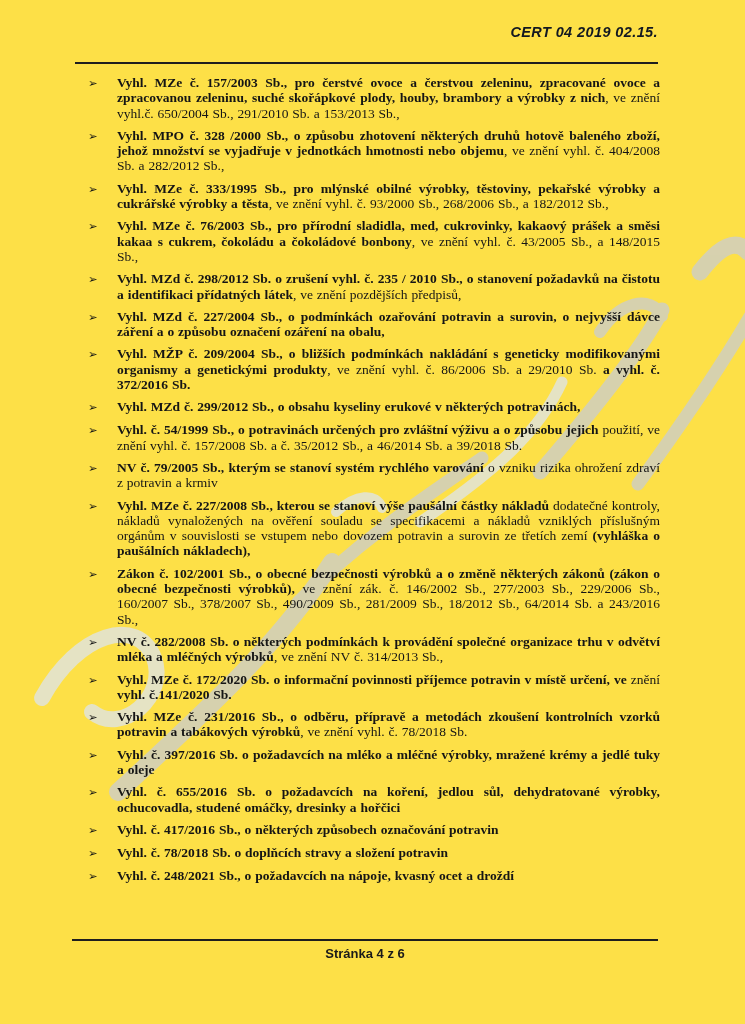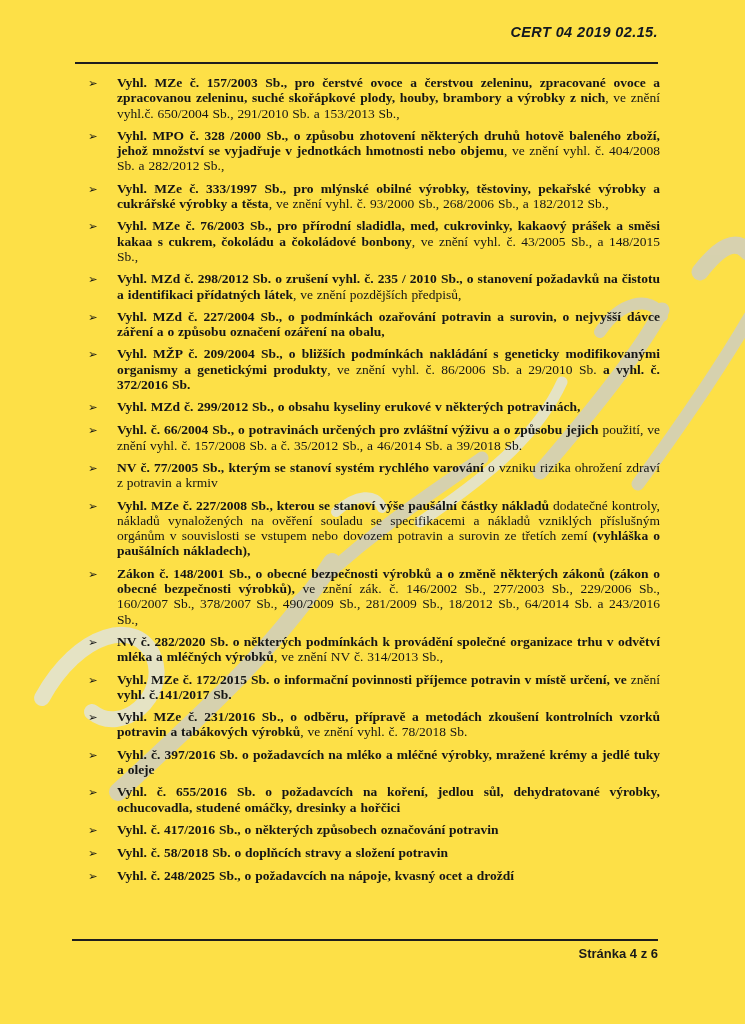--- a/index.html
+++ b/index.html
@@ -55,21 +55,21 @@
     font-size:13.5px;line-height:15.3px;
     text-align:justify;
     color:#151515;
     word-spacing:.5px;
   }
   .seg{font-weight:400;}
   .seg.bold{font-weight:700;margin-top:9px;}
   
   .footer{
     position:absolute;top:946px;left:72px;width:586px;
-    text-align:right;
+    text-align:center;
     font-family:"Liberation Sans", sans-serif;
     font-weight:700;font-size:13px;color:#1a1a1a;
     z-index:2;
   }
 </style>
 </head>
 <body>
 
 <div class="page">
 
@@ -96,21 +96,21 @@
       <li>
         <span class="bullet">➢</span>
         <span class="item-text"><span class="seg bold">Vyhl. MZe č. 157/2003 Sb., pro čerstvé ovoce a čerstvou zeleninu, zpracované ovoce a zpracovanou zeleninu, suché skořápkové plody, houby, brambory a výrobky z nich</span><span class="seg">, ve znění vyhl.č. 650/2004 Sb., 291/2010 Sb. a 153/2013 Sb.,</span></span>
       </li>
       <li>
         <span class="bullet">➢</span>
         <span class="item-text"><span class="seg bold">Vyhl. MPO č. 328 /2000 Sb., o způsobu zhotovení některých druhů hotově baleného zboží, jehož množství se vyjadřuje v jednotkách hmotnosti nebo objemu</span><span class="seg">, ve znění vyhl. č. 404/2008 Sb. a 282/2012 Sb.,</span></span>
       </li>
       <li>
         <span class="bullet">➢</span>
-        <span class="item-text"><span class="seg bold">Vyhl. MZe č. 333/1997 Sb., pro mlýnské obilné výrobky, těstoviny, pekařské výrobky a cukrářské výrobky a těsta</span><span class="seg">, ve znění vyhl. č. 93/2000 Sb., 268/2006 Sb., a 182/2012 Sb.,</span></span>
+        <span class="item-text"><span class="seg bold">Vyhl. MZe č. 333/1995 Sb., pro mlýnské obilné výrobky, těstoviny, pekařské výrobky a cukrářské výrobky a těsta</span><span class="seg">, ve znění vyhl. č. 93/2000 Sb., 268/2006 Sb., a 182/2012 Sb.,</span></span>
       </li>
       <li>
         <span class="bullet">➢</span>
         <span class="item-text"><span class="seg bold">Vyhl. MZe č. 76/2003 Sb., pro přírodní sladidla, med, cukrovinky, kakaový prášek a směsi kakaa s cukrem, čokoládu a čokoládové bonbony</span><span class="seg">, ve znění vyhl. č. 43/2005 Sb., a 148/2015 Sb.,</span></span>
       </li>
       <li>
         <span class="bullet">➢</span>
         <span class="item-text"><span class="seg bold">Vyhl. MZd č. 298/2012 Sb. o zrušení vyhl. č. 235 / 2010 Sb., o stanovení požadavků na čistotu a identifikaci přídatných látek</span><span class="seg">, ve znění pozdějších předpisů,</span></span>
       </li>
       <li>
@@ -120,65 +120,65 @@
       <li>
         <span class="bullet">➢</span>
         <span class="item-text"><span class="seg bold">Vyhl. MŽP č. 209/2004 Sb., o bližších podmínkách nakládání s geneticky modifikovanými organismy a genetickými produkty</span><span class="seg">, ve znění vyhl. č. 86/2006 Sb. a 29/2010 Sb. </span><span class="seg bold">a vyhl. č. 372/2016 Sb.</span></span>
       </li>
       <li>
         <span class="bullet">➢</span>
         <span class="item-text"><span class="seg bold">Vyhl. MZd č. 299/2012 Sb., o obsahu kyseliny erukové v některých potravinách,</span></span>
       </li>
       <li>
         <span class="bullet">➢</span>
-        <span class="item-text"><span class="seg bold">Vyhl. č. 66/2004 Sb., o potravinách určených pro zvláštní výživu a o způsobu jejich</span><span class="seg"> použití, ve znění vyhl. č. 157/2008 Sb. a č. 35/2012 Sb., a 46/2014 Sb. a 39/2018 Sb.</span></span>
+        <span class="item-text"><span class="seg bold">Vyhl. č. 54/1999 Sb., o potravinách určených pro zvláštní výživu a o způsobu jejich</span><span class="seg"> použití, ve znění vyhl. č. 157/2008 Sb. a č. 35/2012 Sb., a 46/2014 Sb. a 39/2018 Sb.</span></span>
       </li>
       <li>
         <span class="bullet">➢</span>
-        <span class="item-text"><span class="seg bold">NV č. 77/2005 Sb., kterým se stanoví systém rychlého varování</span><span class="seg"> o vzniku rizika ohrožení zdraví z potravin a krmiv</span></span>
+        <span class="item-text"><span class="seg bold">NV č. 79/2005 Sb., kterým se stanoví systém rychlého varování</span><span class="seg"> o vzniku rizika ohrožení zdraví z potravin a krmiv</span></span>
       </li>
       <li>
         <span class="bullet">➢</span>
         <span class="item-text"><span class="seg bold">Vyhl. MZe č. 227/2008 Sb., kterou se stanoví výše paušální částky nákladů</span><span class="seg"> dodatečné kontroly, nákladů vynaložených na ověření souladu se specifikacemi a nákladů vzniklých příslušným orgánům v souvislosti se vstupem nebo dovozem potravin a surovin ze třetích zemí </span><span class="seg bold">(vyhláška o paušálních nákladech),</span></span>
       </li>
       <li>
         <span class="bullet">➢</span>
-        <span class="item-text"><span class="seg bold">Zákon č. 148/2001 Sb., o obecné bezpečnosti výrobků a o změně některých zákonů (zákon o obecné bezpečnosti výrobků),</span><span class="seg"> ve znění zák. č. 146/2002 Sb., 277/2003 Sb., 229/2006 Sb., 160/2007 Sb., 378/2007 Sb., 490/2009 Sb., 281/2009 Sb., 18/2012 Sb., 64/2014 Sb. a 243/2016 Sb.,</span></span>
+        <span class="item-text"><span class="seg bold">Zákon č. 102/2001 Sb., o obecné bezpečnosti výrobků a o změně některých zákonů (zákon o obecné bezpečnosti výrobků),</span><span class="seg"> ve znění zák. č. 146/2002 Sb., 277/2003 Sb., 229/2006 Sb., 160/2007 Sb., 378/2007 Sb., 490/2009 Sb., 281/2009 Sb., 18/2012 Sb., 64/2014 Sb. a 243/2016 Sb.,</span></span>
       </li>
       <li>
         <span class="bullet">➢</span>
-        <span class="item-text"><span class="seg bold">NV č. 282/2020 Sb. o některých podmínkách k provádění společné organizace trhu v odvětví mléka a mléčných výrobků</span><span class="seg">, ve znění NV č. 314/2013 Sb.,</span></span>
+        <span class="item-text"><span class="seg bold">NV č. 282/2008 Sb. o některých podmínkách k provádění společné organizace trhu v odvětví mléka a mléčných výrobků</span><span class="seg">, ve znění NV č. 314/2013 Sb.,</span></span>
       </li>
       <li>
         <span class="bullet">➢</span>
-        <span class="item-text"><span class="seg bold">Vyhl. MZe č. 172/2015 Sb. o informační povinnosti příjemce potravin v místě určení, ve</span><span class="seg"> znění </span><span class="seg bold">vyhl. č.141/2017 Sb.</span></span>
+        <span class="item-text"><span class="seg bold">Vyhl. MZe č. 172/2020 Sb. o informační povinnosti příjemce potravin v místě určení, ve</span><span class="seg"> znění </span><span class="seg bold">vyhl. č.141/2020 Sb.</span></span>
       </li>
       <li>
         <span class="bullet">➢</span>
         <span class="item-text"><span class="seg bold">Vyhl. MZe č. 231/2016 Sb., o odběru, přípravě a metodách zkoušení kontrolních vzorků potravin a tabákových výrobků</span><span class="seg">, ve znění vyhl. č. 78/2018 Sb.</span></span>
       </li>
       <li>
         <span class="bullet">➢</span>
         <span class="item-text"><span class="seg bold">Vyhl. č. 397/2016 Sb. o požadavcích na mléko a mléčné výrobky, mražené krémy a jedlé tuky a oleje</span></span>
       </li>
       <li>
         <span class="bullet">➢</span>
         <span class="item-text"><span class="seg bold">Vyhl. č. 655/2016 Sb. o požadavcích na koření, jedlou sůl, dehydratované výrobky, ochucovadla, studené omáčky, dresinky a hořčici</span></span>
       </li>
       <li>
         <span class="bullet">➢</span>
         <span class="item-text"><span class="seg bold">Vyhl. č. 417/2016 Sb., o některých způsobech označování potravin</span></span>
       </li>
       <li>
         <span class="bullet">➢</span>
-        <span class="item-text"><span class="seg bold">Vyhl. č. 58/2018 Sb. o doplňcích stravy a složení potravin</span></span>
+        <span class="item-text"><span class="seg bold">Vyhl. č. 78/2018 Sb. o doplňcích stravy a složení potravin</span></span>
       </li>
       <li>
         <span class="bullet">➢</span>
-        <span class="item-text"><span class="seg bold">Vyhl. č. 248/2025 Sb., o požadavcích na nápoje, kvasný ocet a droždí</span></span>
+        <span class="item-text"><span class="seg bold">Vyhl. č. 248/2021 Sb., o požadavcích na nápoje, kvasný ocet a droždí</span></span>
       </li>
     </ul>
 
   <div class="rule footer-rule"></div>
   <div class="footer">
     <span>Stránka 4 z 6</span>
   </div>
 
 </div>
 

